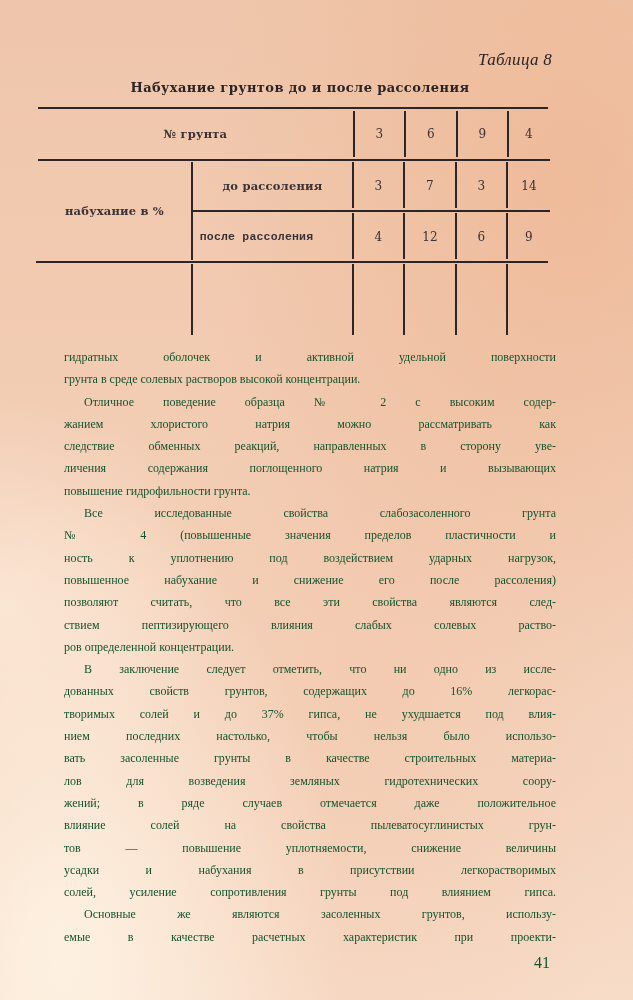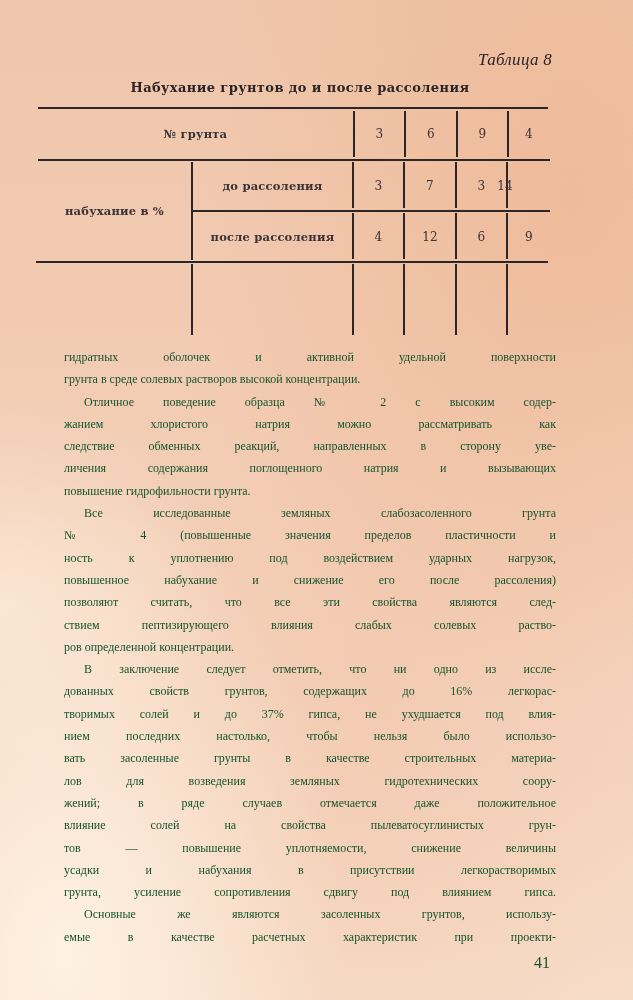--- a/index.html
+++ b/index.html
@@ -142,53 +142,53 @@
     <div class="cell num" style="left:406px; top:109px; width:50px; height:50px;">6</div>
     <div class="cell num" style="left:458px; top:109px; width:49px; height:50px;">9</div>
     <div class="cell num" style="left:509px; top:109px; width:40px; height:50px;">4</div>
 
     <div class="cell" style="left:38px; top:161px; width:153px; height:100px;">набухание в %</div>
 
     <div class="cell" style="left:193px; top:161px; width:159px; height:49px;">до рассоления</div>
     <div class="cell num" style="left:354px; top:161px; width:49px; height:49px;">3</div>
     <div class="cell num" style="left:405px; top:161px; width:50px; height:49px;">7</div>
     <div class="cell num" style="left:457px; top:161px; width:49px; height:49px;">3</div>
-    <div class="cell num" style="left:484px; top:161px; width:42px; height:49px;">14</div>
+    <div class="cell num" style="left:508px; top:161px; width:42px; height:49px;">14</div>
 
-    <div class="cell" style="left:193px; top:212px; width:159px; height:49px;">после рассоления</div>
+    <div class="cell" style="left:177px; top:212px; width:159px; height:49px;font-family:Liberation Mono, monospace;">после рассоления</div>
     <div class="cell num" style="left:354px; top:212px; width:49px; height:49px;">4</div>
     <div class="cell num" style="left:405px; top:212px; width:50px; height:49px;border-radius:16px;">12</div>
     <div class="cell num" style="left:457px; top:212px; width:49px; height:49px;">6</div>
     <div class="cell num" style="left:508px; top:212px; width:42px; height:49px;">9</div>
   </div>
 
   <div class="body-text">
     <span class="line">гидратных оболочек и активной удельной поверхности</span>
     <span class="line last">грунта в среде солевых растворов высокой концентрации.</span>
     <span class="line" style="padding-left:20px; width:472px;">Отличное поведение образца № 2 с высоким содер-</span>
     <span class="line">жанием хлористого натрия можно рассматривать как</span>
     <span class="line">следствие обменных реакций, направленных в сторону уве-</span>
     <span class="line">личения содержания поглощенного натрия и вызывающих</span>
     <span class="line last">повышение гидрофильности грунта.</span>
-    <span class="line" style="padding-left:20px; width:472px;">Все исследованные земляных слабозасоленного грунта</span>
+    <span class="line" style="padding-left:20px; width:472px;">Все исследованные свойства слабозасоленного грунта</span>
     <span class="line">№ 4 (повышенные значения пределов пластичности и</span>
     <span class="line">ность к уплотнению под воздействием ударных нагрузок,</span>
     <span class="line">повышенное набухание и снижение его после рассоления)</span>
     <span class="line">позволяют считать, что все эти свойства являются след-</span>
     <span class="line">ствием пептизирующего влияния слабых солевых раство-</span>
     <span class="line last">ров определенной концентрации.</span>
     <span class="line" style="padding-left:20px; width:472px;">В заключение следует отметить, что ни одно из иссле-</span>
     <span class="line">дованных свойств грунтов, содержащих до 16% легкорас-</span>
     <span class="line">творимых солей и до 37% гипса, не ухудшается под влия-</span>
     <span class="line">нием последних настолько, чтобы нельзя было использо-</span>
     <span class="line">вать засоленные грунты в качестве строительных материа-</span>
     <span class="line">лов для возведения земляных гидротехнических соору-</span>
     <span class="line">жений; в ряде случаев отмечается даже положительное</span>
     <span class="line">влияние солей на свойства пылеватосуглинистых грун-</span>
     <span class="line">тов — повышение уплотняемости, снижение величины</span>
     <span class="line">усадки и набухания в присутствии легкорастворимых</span>
-    <span class="line">грунта, усиление сопротивления сдвигу под влиянием гипса.</span>
+    <span class="line">солей, усиление сопротивления грунты под влиянием гипса.</span>
     <span class="line" style="padding-left:20px; width:472px;">Основные же являются засоленных грунтов, использу-</span>
     <span class="line">емые в качестве расчетных характеристик при проекти-</span>
   </div>
 
   <div class="page-number">41</div>
 </div>
 
 </body></html>

